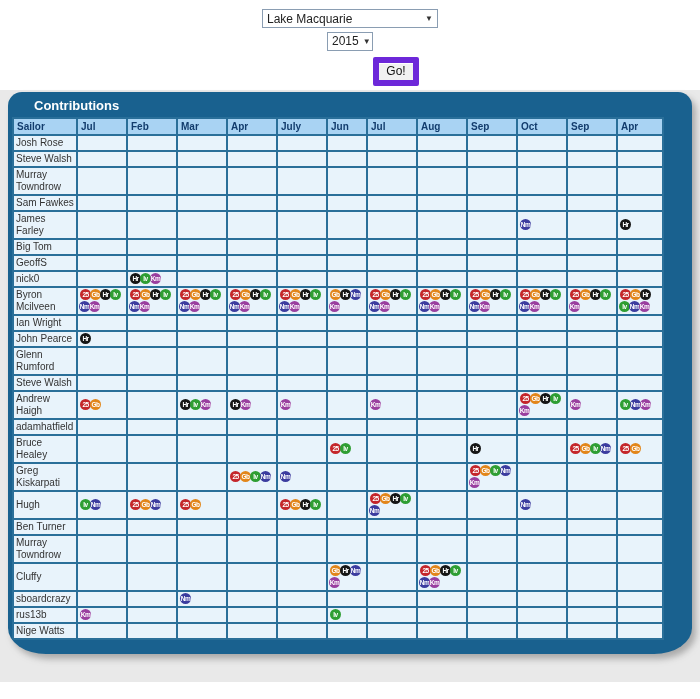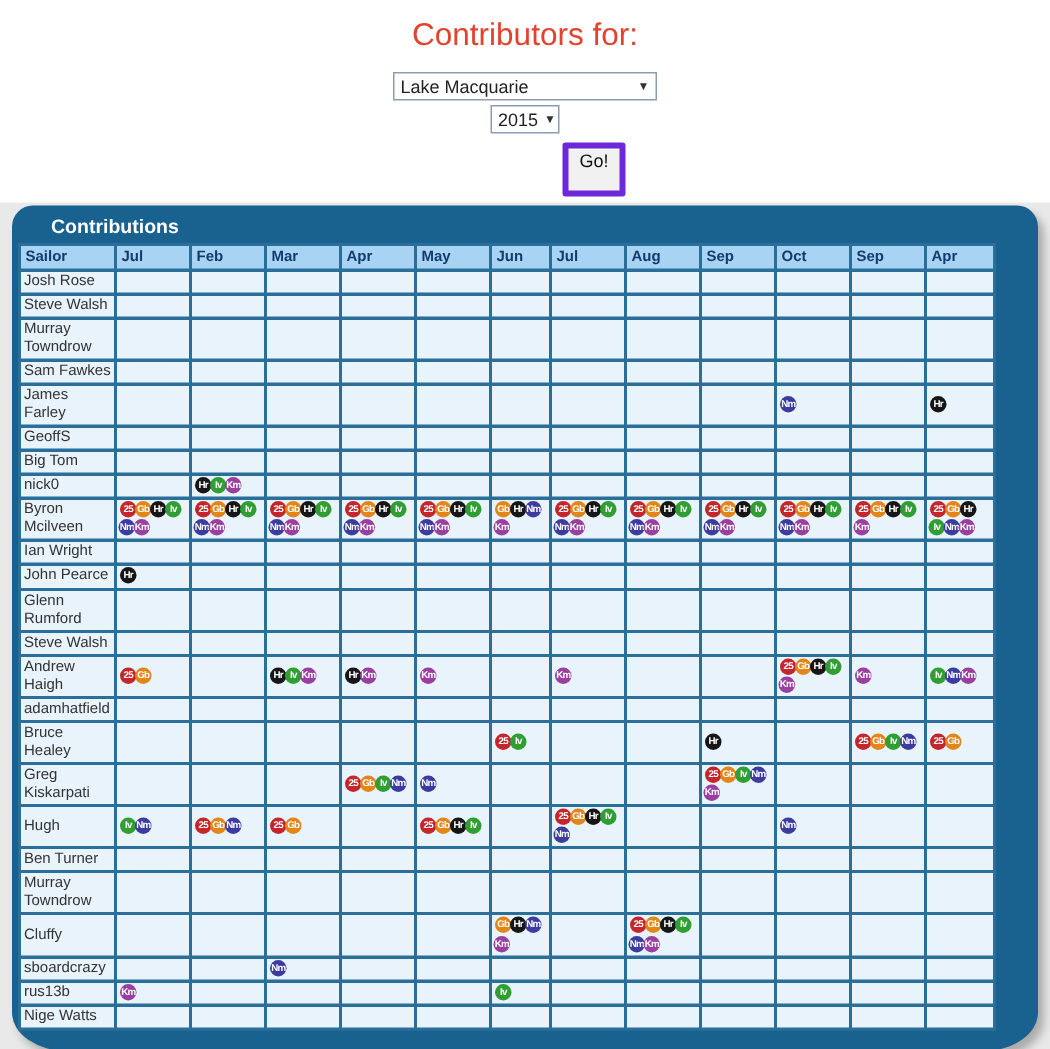--- a/index.html
+++ b/index.html
@@ -14,21 +14,21 @@
     background:#fff; border:1px solid #8a9db2; height:19px; font-size:12px;
     color:#222; padding:0 4px 0 4px; box-sizing:border-box; vertical-align:middle;
   }
   .club-select { width:176px; }
   .year-select { width:46px; }
   .chev { font-size:8px; color:#333; margin-left:4px; }
   .go-row { text-align:center; margin:6px 0 4px 0; }
   .go-button {
     position:relative; left:46px;
     font-family:"Liberation Sans", sans-serif; font-size:12px; color:#111;
-    background:#f1f1f1; border:4px solid #6d28d9; border-radius:2px; padding:1px 7px 13px 7px;
+    background:#f1f1f1; border:6px solid #6d28d9; border-radius:2px; padding:1px 7px 2px 7px;
     box-shadow:inset 0 1px 0 #fff;
   }
 
   
   .lower-area { background:#e9e9e9; padding:2px 8px 28px 8px; }
   .panel {
     background:#19618f; border-radius:14px 14px 38px 38px / 14px 14px 26px 26px;
     box-shadow:4px 5px 6px rgba(120,120,120,0.55);
     padding:0 0 12px 0; overflow:hidden;
   }
@@ -52,21 +52,20 @@
     text-align:center; vertical-align:middle; letter-spacing:-0.5px;
   }
   .badge + .badge { margin-left:-1px; }
 </style>
 </head>
 <body>
 
 <div class="page">
 
   <div class="top-area">
-    <div class="page-title">Contributors for:</div>
 
     <div class="select-row">
       <span class="select-box club-select">
         <span>Lake Macquarie</span>
         <span class="chev">▼</span>
       </span>
     </div>
 
     <div class="select-row">
       <span class="select-box year-select">
@@ -99,21 +98,21 @@
             <col style="width: 50px;">
             <col style="width: 46px;">
           </colgroup>
         <thead>
             <tr id="head-row">
               <th>Sailor</th>
               <th>Jul</th>
               <th>Feb</th>
               <th>Mar</th>
               <th>Apr</th>
-              <th>May</th>
+              <th>July</th>
               <th>Jun</th>
               <th>Jul</th>
               <th>Aug</th>
               <th>Sep</th>
               <th>Oct</th>
               <th>Sep</th>
               <th>Apr</th>
             </tr>
           </thead>
         <tbody id="body-rows">
@@ -186,36 +185,36 @@
               <td></td>
               <td></td>
               <td></td>
               <td></td>
               <td></td>
               <td><span class="badge" style="background: rgb(60, 60, 159);">Nm</span></td>
               <td></td>
               <td><span class="badge" style="background: rgb(22, 22, 22);">Hr</span></td>
             </tr>
             <tr>
+              <td class="sailor-cell">Big Tom</td>
+              <td></td>
+              <td></td>
+              <td></td>
+              <td></td>
+              <td></td>
+              <td></td>
+              <td></td>
+              <td></td>
+              <td></td>
+              <td></td>
+              <td></td>
+              <td></td>
+            </tr>
+            <tr>
               <td class="sailor-cell">GeoffS</td>
-              <td></td>
-              <td></td>
-              <td></td>
-              <td></td>
-              <td></td>
-              <td></td>
-              <td></td>
-              <td></td>
-              <td></td>
-              <td></td>
-              <td></td>
-              <td></td>
-            </tr>
-            <tr>
-              <td class="sailor-cell">Big Tom</td>
               <td></td>
               <td></td>
               <td></td>
               <td></td>
               <td></td>
               <td></td>
               <td></td>
               <td></td>
               <td></td>
               <td></td>

